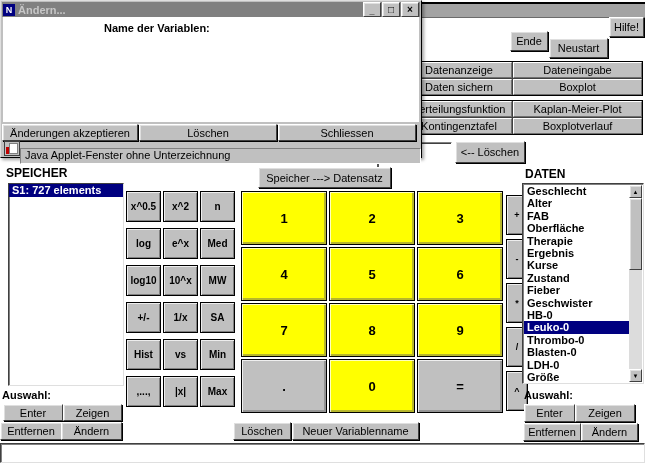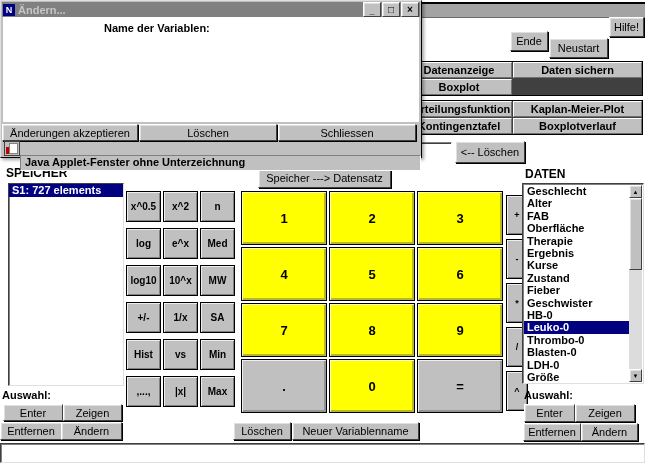--- a/index.html
+++ b/index.html
@@ -10,21 +10,21 @@
        background:#c0c0c0;border:1px solid;border-color:#ffffff #404040 #404040 #ffffff;
        box-shadow:1px 1px 0 #000000, inset 1px 1px 0 #dfdfdf;
        font-weight:normal;font-size:11px;white-space:nowrap;cursor:default;}
   .sunken-thin{position:absolute;background:#ffffff;border:1px solid;
        border-color:#808080 #ffffff #ffffff #808080;box-shadow:inset 1px 1px 0 #404040;}
   .lbl{position:absolute;font-weight:bold;font-size:12px;white-space:nowrap;}
   .menu-grid{position:absolute;display:grid;grid-template-columns:106px 1fr;
        grid-template-rows:16px 16px;gap:1px;background:#404040;border:1px solid #000;}
   .cell{display:flex;align-items:center;justify-content:center;background:#c0c0c0;
        border:1px solid;border-color:#ffffff #707070 #707070 #ffffff;
-       font-weight:bold;font-size:11px;white-space:nowrap;overflow:hidden;}
+       font-weight:normal;font-size:11px;white-space:nowrap;overflow:hidden;}
   .fn-grid{position:absolute;display:grid;grid-template-columns:repeat(3,35px);
        column-gap:2px;row-gap:6px;grid-auto-rows:31px;}
   .fnkey{display:flex;align-items:center;justify-content:center;background:#c0c0c0;
        border:1px solid #000;box-shadow:inset 1px 1px 0 #ededed, inset -1px -1px 0 #808080;
        font-weight:bold;font-size:10px;white-space:nowrap;}
   .np-grid{position:absolute;display:grid;grid-template-columns:repeat(3,86px);
        column-gap:2px;row-gap:2px;grid-auto-rows:54px;}
   .npkey{display:flex;align-items:center;justify-content:center;background:#ffff00;
        border:1px solid #000;box-shadow:inset 1px 1px 0 rgba(255,255,255,.75), inset -2px -2px 0 rgba(96,96,96,.45);
        font-weight:bold;font-size:13px;}
@@ -57,38 +57,39 @@
   .wbtn.sq{align-items:center;font-size:10px;line-height:10px;}
   .client{position:absolute;left:2px;top:16px;width:416px;height:105px;background:#ffffff;}
   .ta{position:absolute;left:3px;top:41px;width:411px;height:77px;background:#ffffff;
       border:1px solid;border-color:#808080 #ffffff #ffffff #808080;box-shadow:inset 1px 1px 0 #404040;}
   .ta-content{position:absolute;left:3px;top:2px;right:15px;bottom:14px;overflow:hidden;
       font-weight:bold;font-size:10px;letter-spacing:-0.35px;line-height:15px;white-space:pre;}
   .stat-ico{position:absolute;left:3px;top:140px;width:14px;height:13px;background:#c0c0c0;
       border:1px solid #404040;}
   .stat-ico .pane{position:absolute;left:4px;top:1px;right:1px;bottom:1px;background:#fff;border:1px solid #808080;}
   .stat-ico .red{position:absolute;left:1px;bottom:1px;width:3px;height:7px;background:#c00000;}
-  .dlg-status{position:absolute;left:19px;top:154px;width:395px;height:14px;background:#c0c0c0;
+  .dlg-status{position:absolute;left:19px;top:147px;width:395px;height:14px;background:#c0c0c0;
       border:1px solid;border-color:#808080 #ffffff #ffffff #808080;
-      font-weight:bold;font-size:11px;line-height:12px;padding-left:4px;white-space:nowrap;overflow:hidden;}
+      font-weight:normal;font-size:11px;line-height:12px;padding-left:4px;white-space:nowrap;overflow:hidden;}
 </style>
 </head>
 <body>
 
 <div class="screen">
 
   <div class="abs" style="left:0;top:2px;width:645px;height:2px;background:#000;"></div>
   <div class="abs" style="left:0;top:4px;width:645px;height:13px;background:#a3a3a3;border-bottom:1px solid #6b6b6b;"></div>
 
   <div class="btn" style="left:510px;top:31px;width:36px;height:18px;">Ende</div>
   <div class="btn" style="left:549px;top:38px;width:57px;height:18px;">Neustart</div>
   <div class="btn" style="left:609px;top:17px;width:33px;height:18px;">Hilfe!</div>
 
   <div class="menu-grid" style="left:405px;top:61px;width:236px;">
     <div class="cell">Datenanzeige</div>
+    <div class="cell">Dateneingabe</div>
     <div class="cell">Daten sichern</div>
     <div class="cell">Boxplot</div>
   </div>
   <div class="menu-grid" style="left:405px;top:100px;width:236px;">
     <div class="cell">Verteilungsfunktion</div>
     <div class="cell">Kaplan-Meier-Plot</div>
     <div class="cell">Kontingenztafel</div>
     <div class="cell">Boxplotverlauf</div>
   </div>
 

